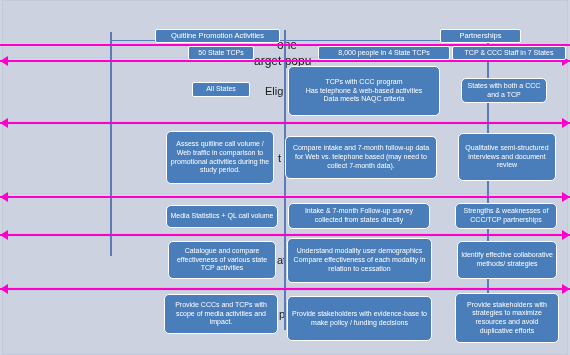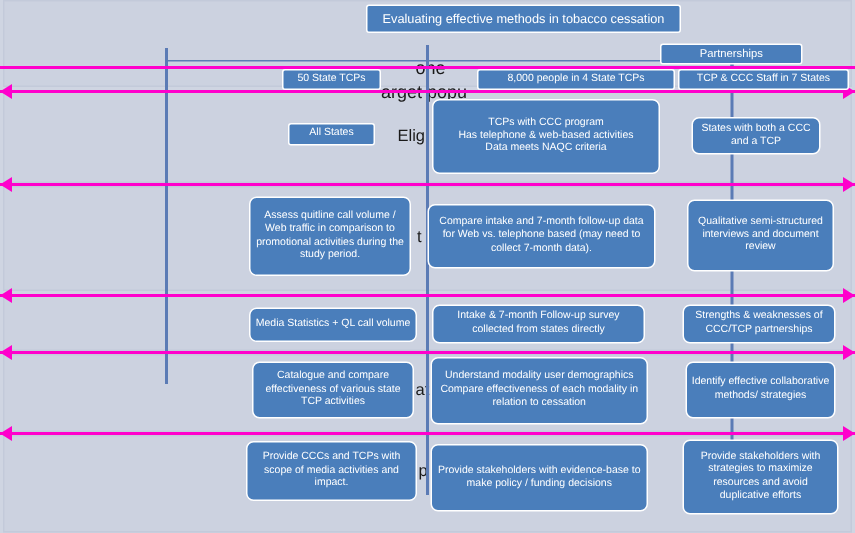--- a/index.html
+++ b/index.html
@@ -105,25 +105,25 @@
   <div class="arrow-r" style="top:192px;"></div>
 
   <div class="band-line" style="top:234px;"></div>
   <div class="arrow-l" style="top:230px;"></div>
   <div class="arrow-r" style="top:230px;"></div>
 
   <div class="band-line" style="top:288px;"></div>
   <div class="arrow-l" style="top:284px;"></div>
   <div class="arrow-r" style="top:284px;"></div>
 
-  <div class="node sq title" style="left:244px;top:3px;width:210px;height:19px;">
-    <span class="ln">Evaluating effective methods in tobacco cessation</span>
+
+  <div class="node sq hdr" style="left:155px;top:29px;width:125px;height:14px;">
+    <span class="ln">Quitline Promotion Activities</span>
   </div>
-
-  <div class="node sq hdr" style="left:440px;top:29px;width:95px;height:14px;justify-content:flex-end;">
+  <div class="node sq hdr" style="left:440px;top:29px;width:81px;height:14px;justify-content:flex-end;">
     <span class="ln">Partnerships</span>
   </div>
 
   <div class="node sq" style="left:188px;top:46px;width:66px;height:14px;">
     <span class="ln">50 State TCPs</span>
   </div>
   <div class="node sq" style="left:318px;top:46px;width:132px;height:14px;">
     <span class="ln">8,000 people in 4 State TCPs</span>
   </div>
   <div class="node sq" style="left:452px;top:46px;width:114px;height:14px;">

